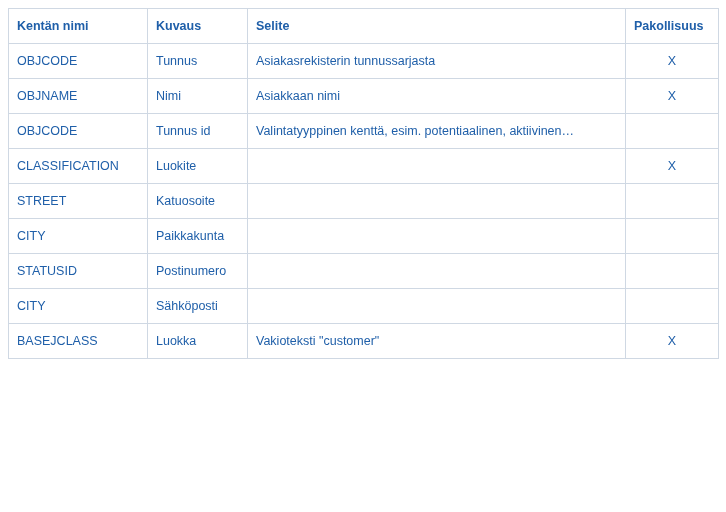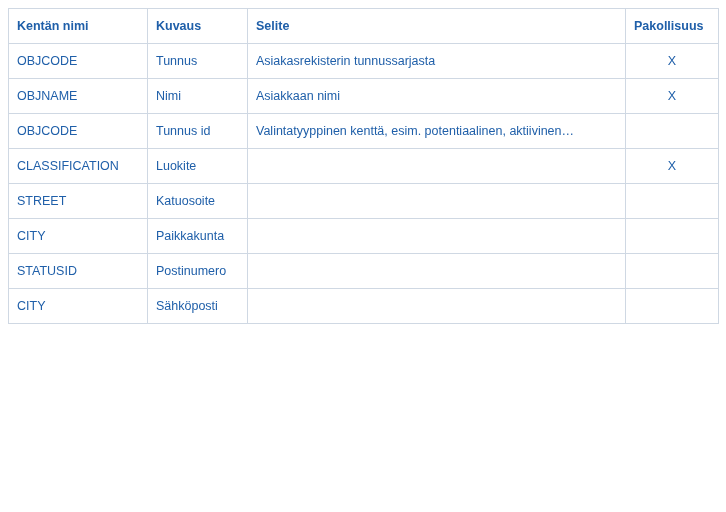--- a/index.html
+++ b/index.html
@@ -133,15 +133,21 @@
         <td class="cell-desc">Postinumero</td>
         <td class="cell-expl"></td>
         <td class="cell-required"></td>
       </tr>
       <tr>
         <td class="cell-name">CITY</td>
         <td class="cell-desc">Sähköposti</td>
         <td class="cell-expl"></td>
         <td class="cell-required"></td>
       </tr>
+      <tr>
+        <td class="cell-name">BASEJCLASS</td>
+        <td class="cell-desc">Luokka</td>
+        <td class="cell-expl">Vakioteksti "customer"</td>
+        <td class="cell-required">X</td>
+      </tr>
     </tbody>
   </table>
 </div>
 
 </body></html>

